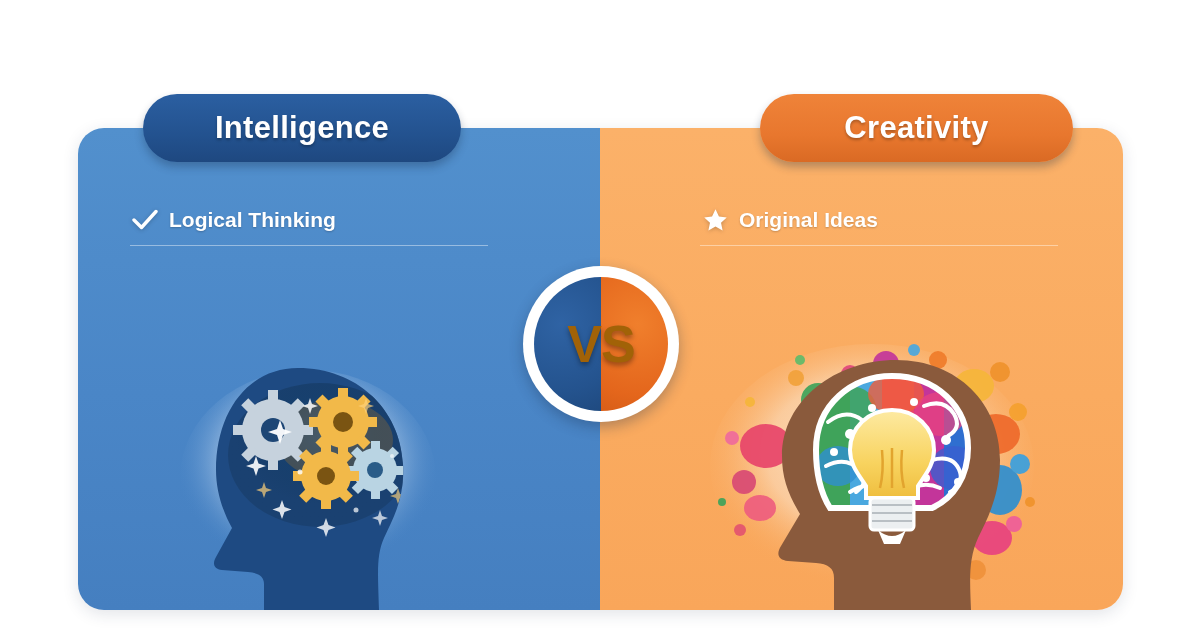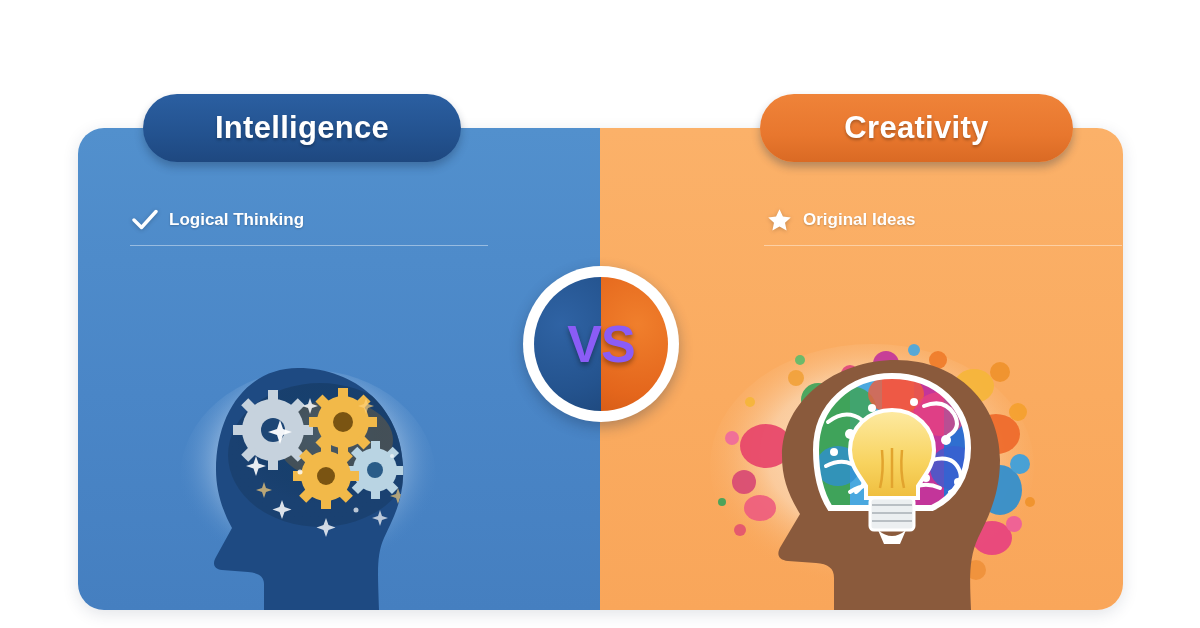--- a/index.html
+++ b/index.html
@@ -46,27 +46,27 @@
     background:linear-gradient(180deg,#2b5fa1 0%,#23528f 60%,#1e4880 100%);
   }
   #pill-right{
     left:760px;width:313px;
     background:linear-gradient(180deg,#ef8339 0%,#e8772e 60%,#da6a24 100%);
   }
 
   
   .list{position:absolute;width:340px;}
   #list-left{left:130px;top:152px;}
-  #list-right{left:764px;top:152px;}
+  #list-right{left:700px;top:152px;}
   .feature{
     position:relative;
     height:52px;
     display:flex;align-items:center;
     color:#ffffff;
-    font-size:17px;font-weight:bold;
+    font-size:21px;font-weight:bold;
     text-shadow:0 1px 2px rgba(0,0,0,.22);
     white-space:nowrap;
   }
   .feature::after{
     content:"";
     position:absolute;left:0;right:-18px;bottom:0;
     height:1px;
     background:rgba(255,255,255,.42);
   }
   .bullet{
@@ -88,21 +88,21 @@
     position:relative;width:134px;height:134px;border-radius:50%;
     overflow:hidden;
     display:flex;align-items:center;justify-content:center;
   }
   #vs-inner .half-l{position:absolute;left:0;top:0;width:50%;height:100%;
     background:radial-gradient(circle at 40% 35%,#2f63a4 0%,#24538e 70%,#1f4a80 100%);}
   #vs-inner .half-r{position:absolute;right:0;top:0;width:50%;height:100%;
     background:radial-gradient(circle at 55% 35%,#f07f2c 0%,#e4661c 75%,#d85e18 100%);}
   #vs-text{
     position:relative;z-index:2;
-    color:#8b5cf6;font-size:52px;font-weight:bold;letter-spacing:-1px;
+    color:#a16207;font-size:52px;font-weight:bold;letter-spacing:-1px;
     text-shadow:0 3px 5px rgba(0,0,0,.35);
   }
 
   
   .illo{position:absolute;}
   #illo-left{left:160px;top:318px;width:290px;height:250px;}
   #illo-right{left:700px;top:300px;width:335px;height:268px;}
   .illo svg{display:block;width:100%;height:100%;}
 </style>
 </head>

